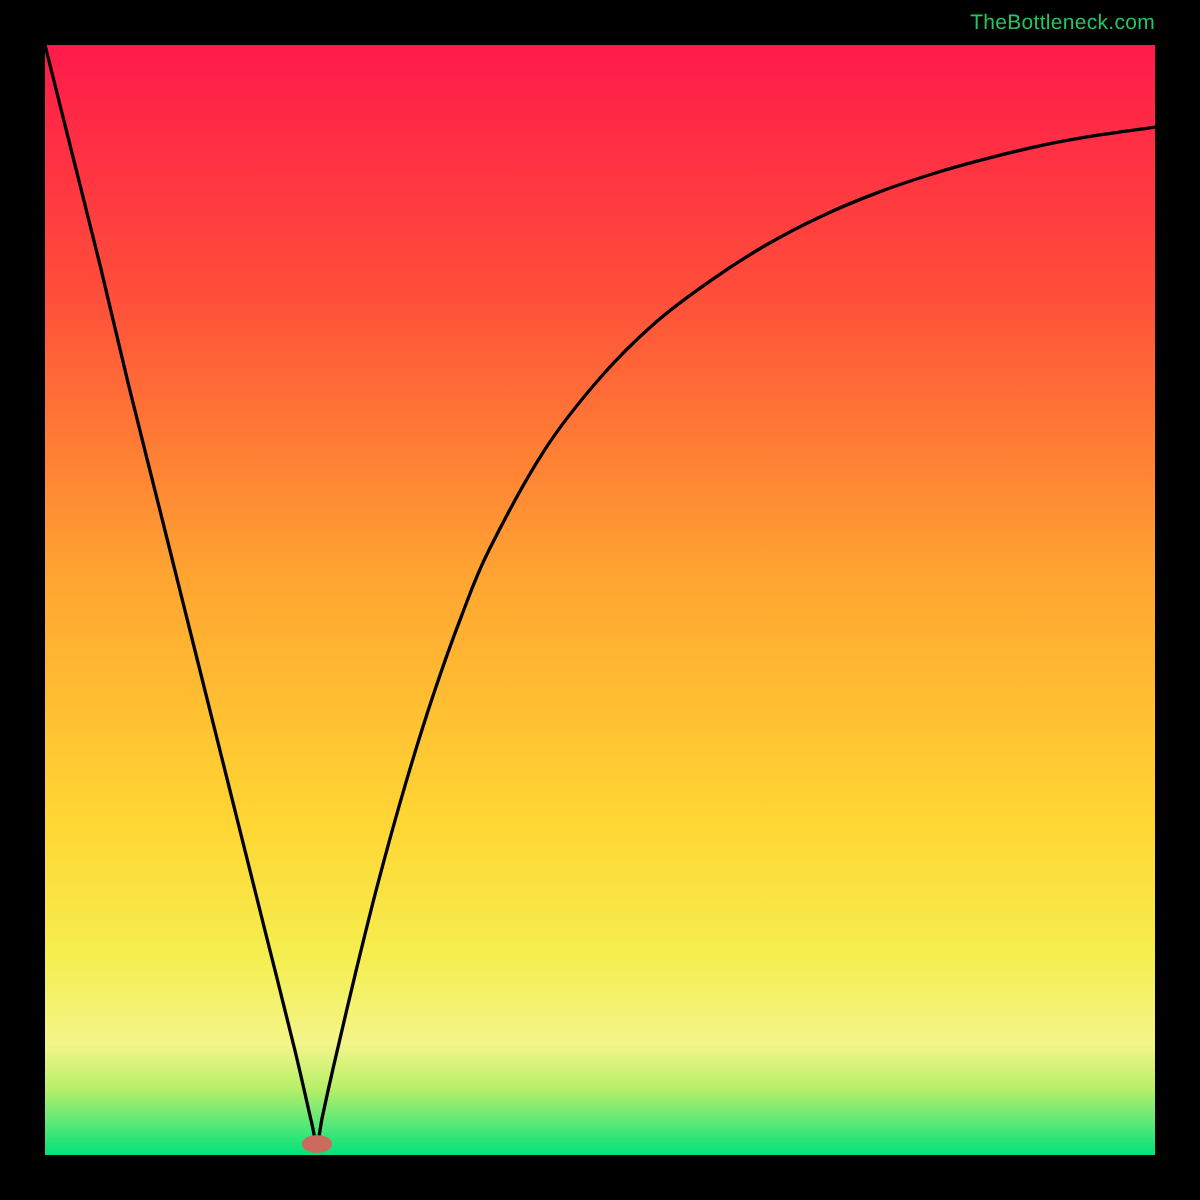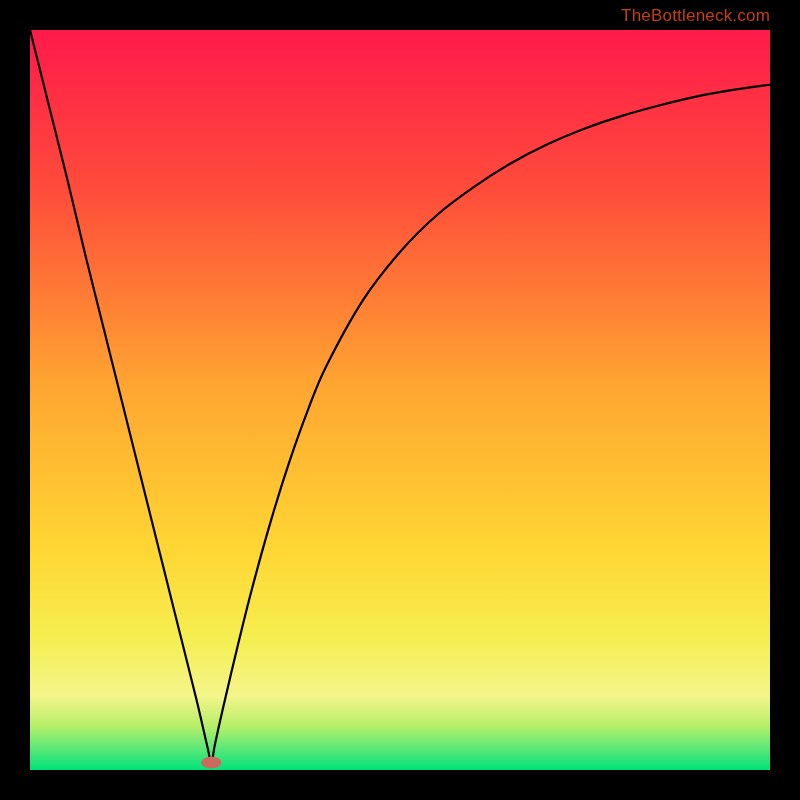--- a/index.html
+++ b/index.html
@@ -15,22 +15,22 @@
   .plot {
     position: absolute;
     left: 30px; top: 30px;
     width: 740px; height: 740px;
     overflow: hidden;
   }
   .watermark {
     position: absolute;
     top: 6px;
     right: 30px;
-    color: #c2410c;
-    font-size: 17px;
+    color: #22c55e;
+    font-size: 14px;
     letter-spacing: 0.2px;
     font-weight: 500;
   }
   svg { display: block; }
 </style>
 </head>
 <body>
 
 <div class="frame">
 

